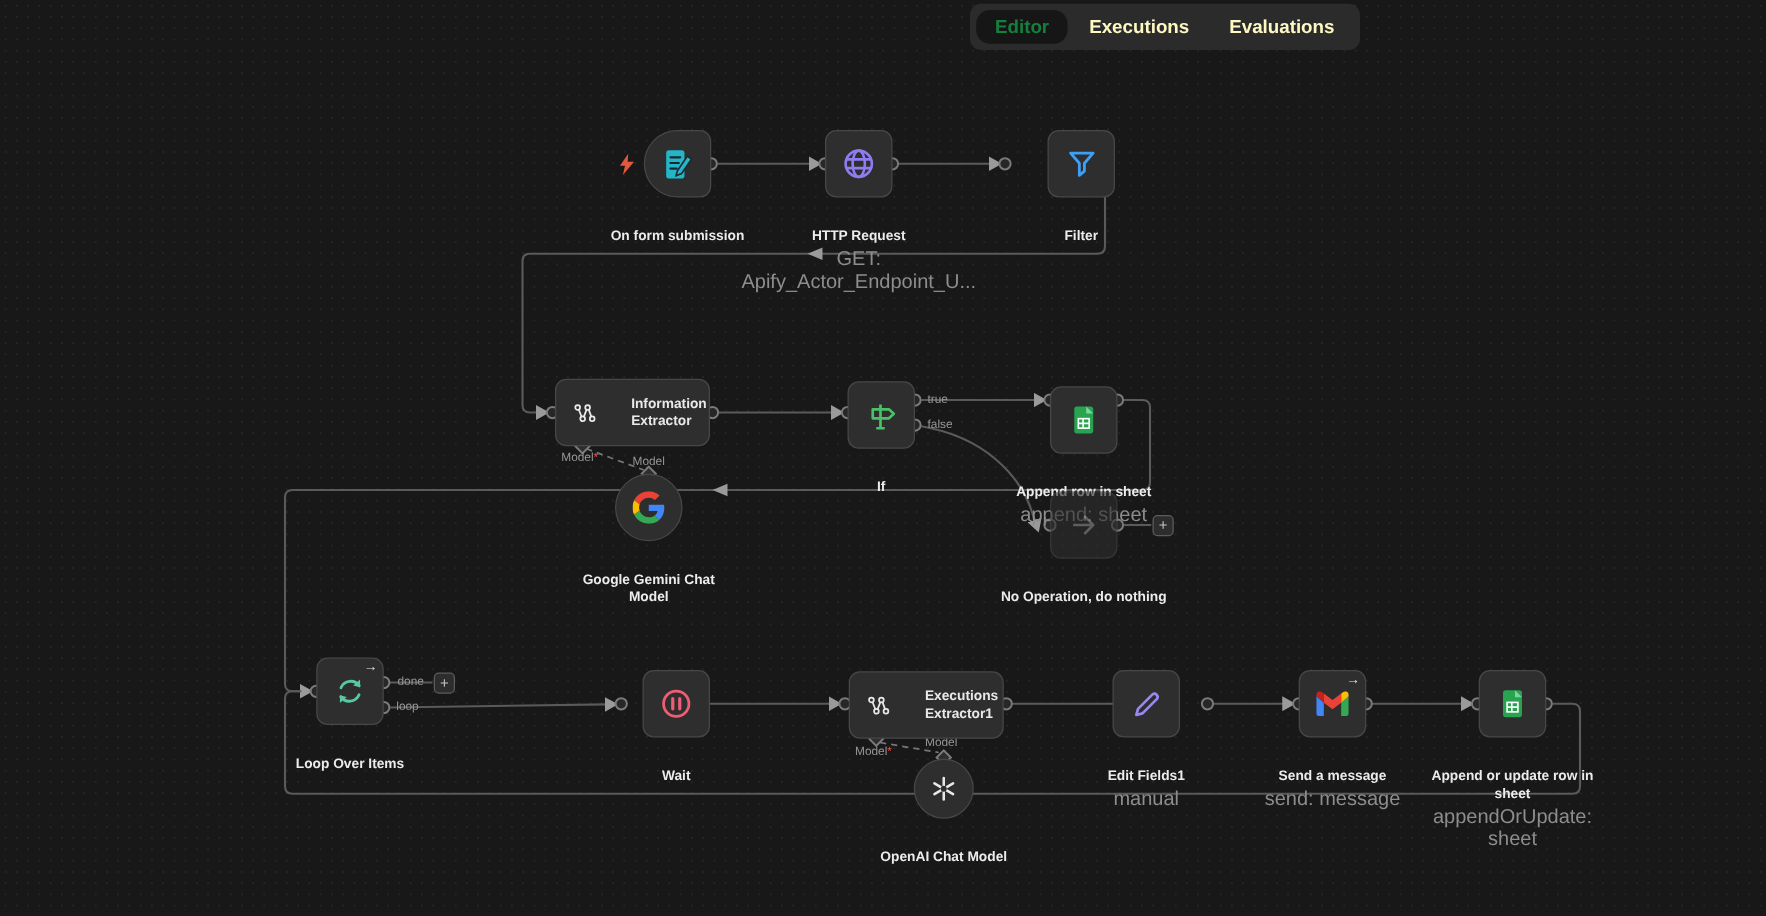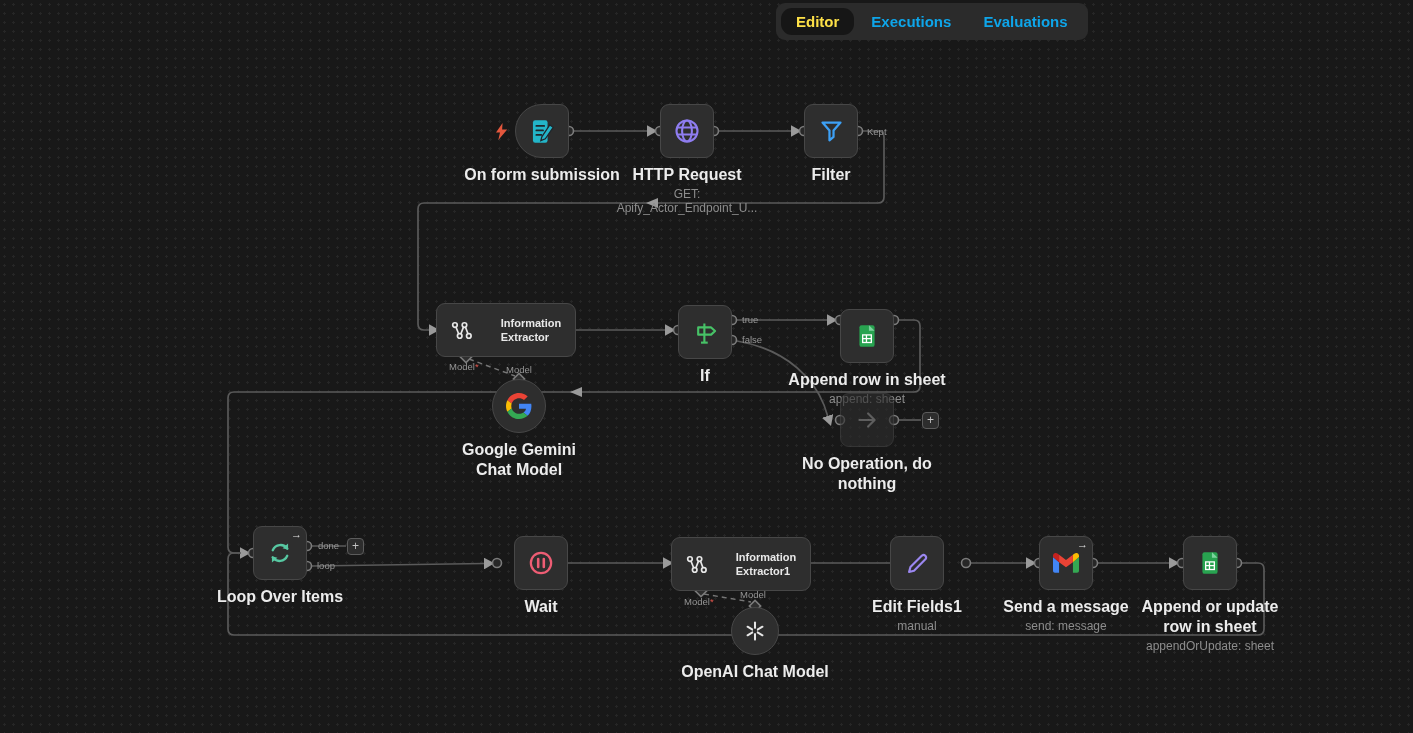--- a/index.html
+++ b/index.html
@@ -12,41 +12,41 @@
   body{
     font-family:"Liberation Sans",sans-serif;
     background-color:var(--bg);
     background-image:radial-gradient(circle,var(--dot) 1px,transparent 1.1px);
     background-size:9px 9px;
     position:relative;color:var(--label);
   }
   
   .tabbar{position:absolute;left:776px;top:3px;height:37px;display:flex;align-items:center;
     gap:2px;background:var(--tabbar);border-radius:9px;padding:4px 5px;z-index:30;}
-  .tab{padding:5px 15px;border-radius:7px;font-size:15px;font-weight:700;color:#0ea5e9;cursor:pointer;}
-  .tab.active{background:var(--tab-active);color:#fde047;border-radius:11px;}
+  .tab{padding:5px 15px;border-radius:7px;font-size:15px;font-weight:700;color:#fef9c3;cursor:pointer;}
+  .tab.active{background:var(--tab-active);color:#15803d;border-radius:11px;}
   
   svg.wires{position:absolute;left:0;top:0;z-index:1;}
   .wire{fill:none;stroke:var(--wire);stroke-width:1.7;}
   .wire-dash{fill:none;stroke:#767676;stroke-width:1.4;stroke-dasharray:5 4;}
   .port{fill:#272727;stroke:#7b7b7b;stroke-width:1.6;}
   .diamond{fill:#2e2e2e;stroke:#7b7b7b;stroke-width:1.6;}
   .midarrow{fill:var(--arrow);}
   
   .node-wrap{position:absolute;width:170px;display:flex;flex-direction:column;align-items:center;z-index:10;}
   .nbox{width:54px;height:54px;background:var(--node-bg);border:1.5px solid var(--node-border);
     border-radius:9px;display:flex;align-items:center;justify-content:center;position:relative;cursor:pointer;}
   .nbox.trigger{border-radius:27px 9px 9px 27px;}
-  .nbox.wide{width:140px;justify-content:flex-start;padding-left:13px;gap:27px;}
+  .nbox.wide{width:124px;justify-content:flex-start;padding-left:13px;gap:27px;}
   .nbox.round{border-radius:50%;}
   .nbox.small{width:48px;height:48px;}
   .nbox.dim{opacity:.62;}
   .wide-title{font-size:11px;font-weight:700;color:#e9e9e9;line-height:1.3;width:78px;}
-  .nlabel{margin-top:7px;font-size:16px;font-weight:700;color:var(--label);text-align:center;line-height:1.25;}
-  .nsub{margin-top:2px;font-size:12px;color:var(--sublabel);text-align:center;}
+  .nlabel{margin-top:25px;font-size:11px;font-weight:700;color:var(--label);text-align:center;line-height:1.25;}
+  .nsub{margin-top:2px;font-size:16px;color:var(--sublabel);text-align:center;}
   .corner-arrow{position:absolute;top:0px;right:4px;color:#e2e2e2;font-size:11px;font-weight:700;line-height:14px;}
   .bolt{position:absolute;z-index:11;}
   
   .wlabel{position:absolute;font-size:9.5px;color:var(--wire-label);z-index:5;white-space:nowrap;text-align:right;}
   .wlabel .req{color:#e0554c;}
   .plusbtn{position:absolute;width:17px;height:17px;background:#2d2d2d;border:1px solid #5c5c5c;
     border-radius:4px;color:#c2c2c2;font-size:12px;line-height:14px;text-align:center;z-index:10;cursor:pointer;}
   .icon{display:block;}
 </style>
 </head>
@@ -186,21 +186,21 @@
     <svg class="icon" width="28" height="28" viewBox="0 0 24 24" fill="none" stroke="#8f7df0" stroke-width="1.8">
       <circle cx="12" cy="12" r="9"></circle>
         <ellipse cx="12" cy="12" rx="4.2" ry="9"></ellipse>
       <path d="M3.6 9h16.8M3.6 15h16.8"></path>
     </svg>
   </div>
   <div class="nlabel">HTTP Request</div>
   <div class="nsub">GET: Apify_Actor_Endpoint_U...</div>
 </div>
 
-<div class="node-wrap" style="left:746px;top:104px">
+<div class="node-wrap" style="left:780px;top:104px">
   <div class="nbox">
     <svg class="icon" width="27" height="27" viewBox="0 0 24 24" fill="none" stroke="#3da0f5" stroke-width="2" stroke-linejoin="round">
       <path d="M4 4 h16 l-6.2 7.2 v5.6 l-3.6 3 v-8.6 z"></path>
     </svg>
   </div>
   <div class="nlabel">Filter</div>
 </div>
 
 <div class="node-wrap" style="left:421px;top:303px">
   <div class="nbox wide">
@@ -285,21 +285,21 @@
 
 <div class="node-wrap" style="left:656px;top:537px">
   <div class="nbox wide">
     <svg class="icon" width="25" height="25" viewBox="0 0 24 24" fill="none" stroke="#e8e8e8" stroke-width="1.7">
       <circle cx="5" cy="6.5" r="2.3"></circle>
         <circle cx="9.8" cy="17.5" r="2.3"></circle>
         <circle cx="14.6" cy="6.5" r="2.3"></circle>
         <circle cx="19" cy="17.5" r="2.3"></circle>
       <path d="M6 8.5 l2.8 7 M10.9 15.6 l2.7 -7 M15.6 8.4 l2.6 7.2"></path>
     </svg>
-    <div class="wide-title">Information Extractor1</div>
+    <div class="wide-title">Executions Extractor1</div>
   </div>
 </div>
 
 <div class="node-wrap" style="left:670px;top:607px">
   <div class="nbox round small">
     <svg class="icon" width="22" height="22" viewBox="0 0 24 24">
       <g fill="#e8e8e8">
         <rect x="10.9" y="1.5" width="2.2" height="9.5" rx="1.1"></rect>
         <rect x="10.9" y="1.5" width="2.2" height="9.5" rx="1.1" transform="rotate(60 12 12)"></rect>
         <rect x="10.9" y="1.5" width="2.2" height="9.5" rx="1.1" transform="rotate(120 12 12)"></rect>

